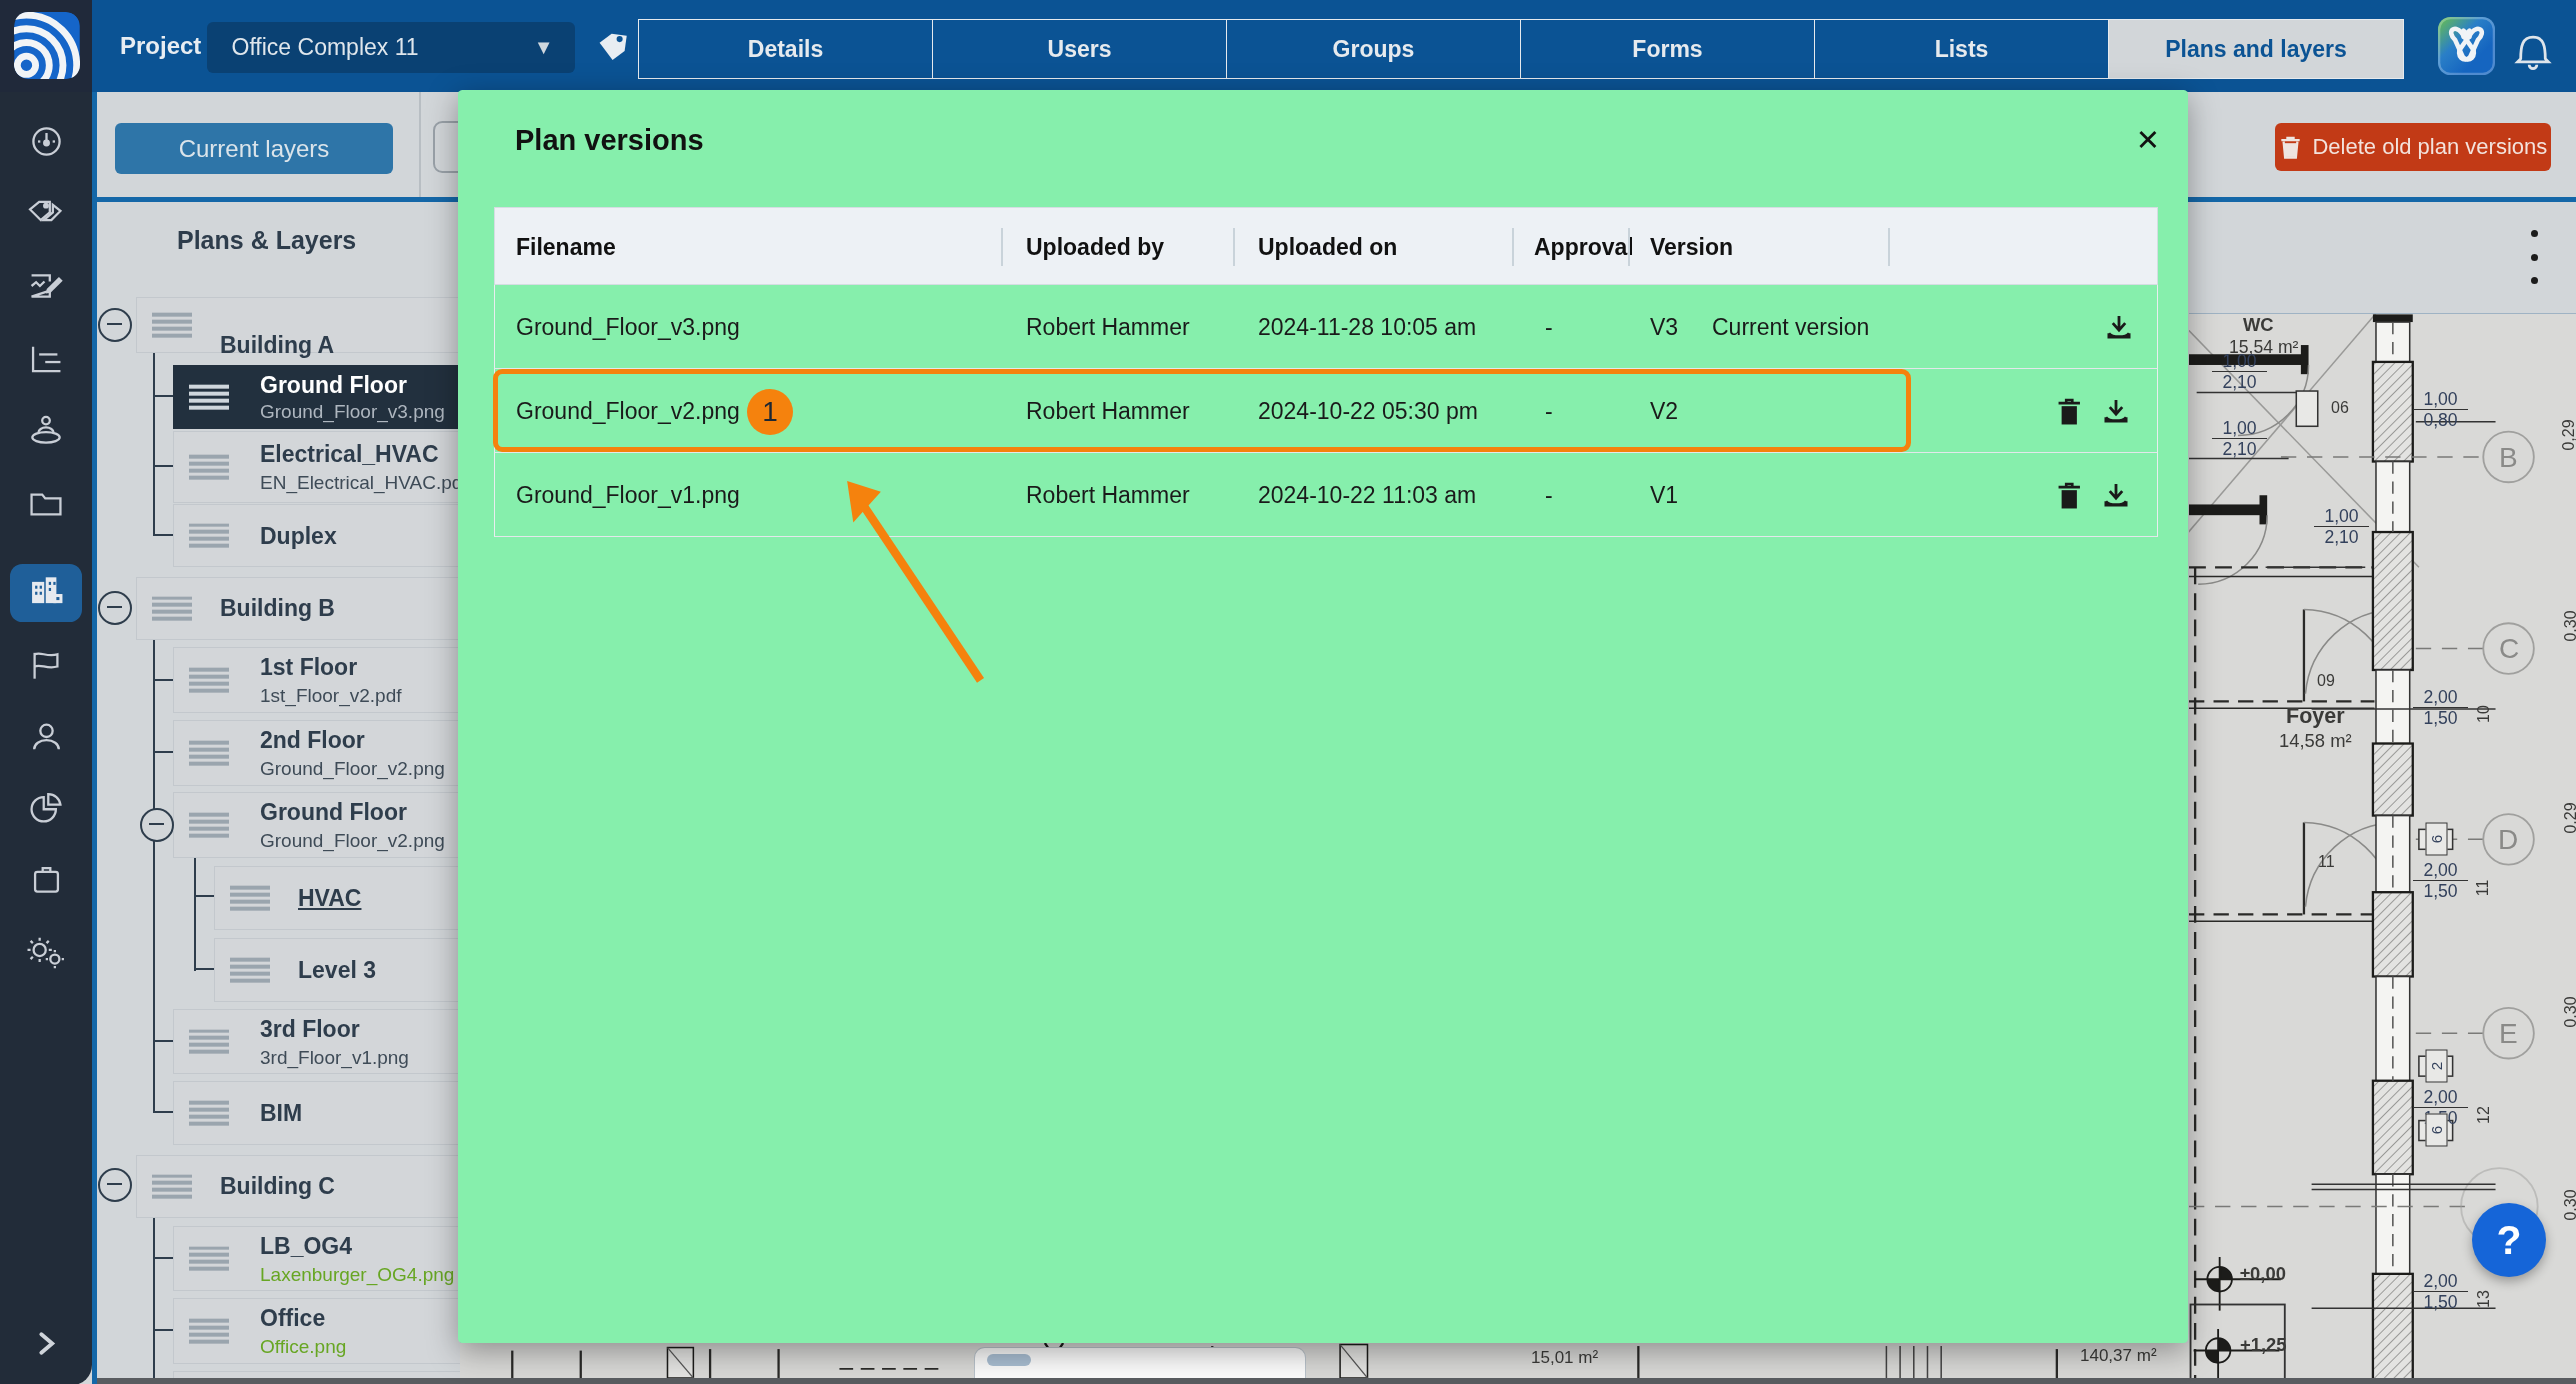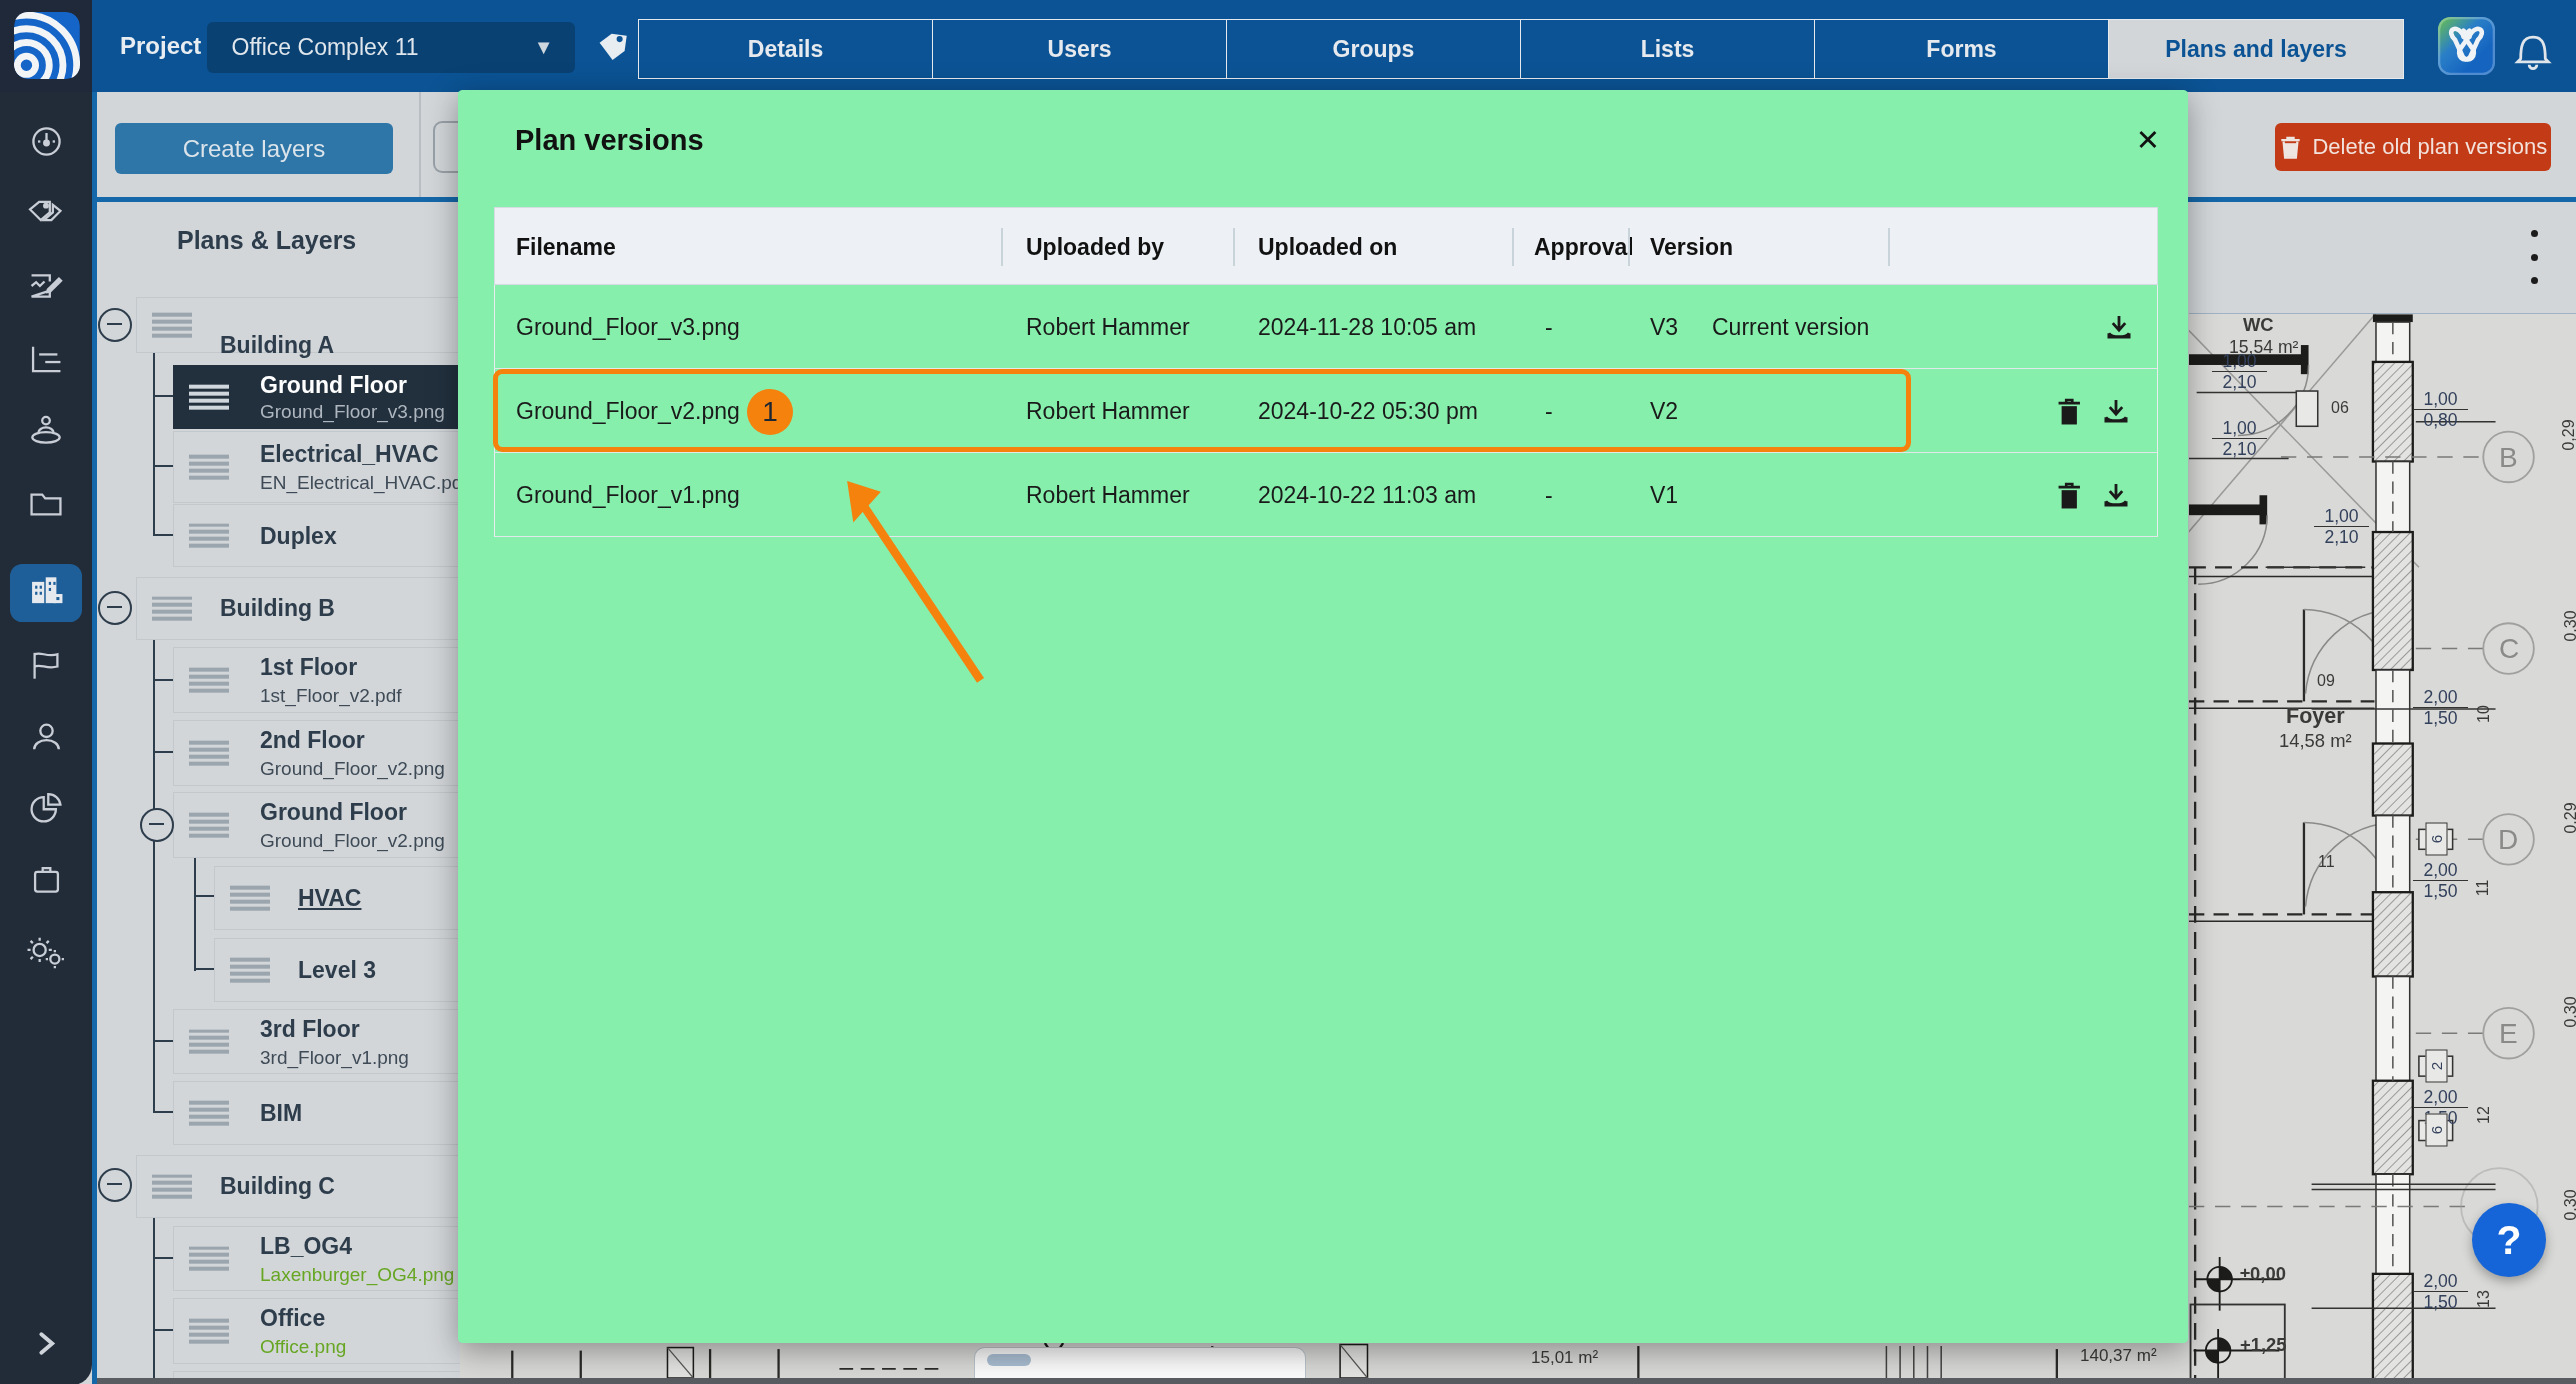--- a/index.html
+++ b/index.html
@@ -118,22 +118,22 @@
 <div class="abs" style="left:596px;top:32px;">
   <svg width="32" height="31" viewBox="0 0 42 40">
       <path d="M4 16 L18 2 L38 2 L38 22 L24 36 Z" fill="#e8edf2" transform="rotate(8 20 20)"></path>
       <circle cx="31" cy="9" r="4" fill="#0b5394"></circle>
     </svg>
 </div>
 <div class="abs tabs">
   <div class="tab">Details</div>
   <div class="tab">Users</div>
   <div class="tab">Groups</div>
+  <div class="tab">Forms</div>
   <div class="tab">Lists</div>
-  <div class="tab">Forms</div>
   <div class="tab active">Plans and layers</div>
 </div>
 <div class="abs modbtn">
   <svg width="57" height="58" viewBox="0 0 74 76">
     <g fill="none" stroke="#f0f3f6" stroke-width="6" stroke-linecap="round">
       <path d="M22 30 C10 18,22 10,30 20 L44 40 C52 50,40 62,32 52 Z"></path>
       <path d="M52 30 C64 18,52 10,44 20 L30 40 C22 50,34 62,42 52 Z"></path>
       <path d="M33 18 l8 8 M41 18 l-8 8"></path>
     </g>
   </svg>
@@ -241,21 +241,21 @@
     </svg>
 </div>
 <div class="abs side-ico" style="top:1319px;">
   <svg width="28" height="31" viewBox="0 0 36 40" fill="none" stroke="#cfd4da" stroke-width="5" stroke-linecap="round">
       <path d="M12 8 L26 20 L12 32"></path>
     </svg>
 </div>
 
 <div class="abs toolbar"></div>
 <div class="abs tb-div"></div>
-<div class="abs create-btn">Create layers</div>
+<div class="abs create-btn">Current layers</div>
 <div class="abs search-sliver"></div>
 <div class="abs toolbar-line"></div>
 
 <div class="abs panel"></div>
 <div class="abs panel-title">Plans &amp; Layers</div>
 
 <div class="abs conn" style="left:153px;top:353px;width:2.3px;height:183px;"></div>
 <div class="abs conn" style="left:153px;top:395px;width:20px;height:2.3px;"></div>
 <div class="abs conn" style="left:153px;top:465px;width:20px;height:2.3px;"></div>
 <div class="abs conn" style="left:153px;top:534px;width:20px;height:2.3px;"></div>

